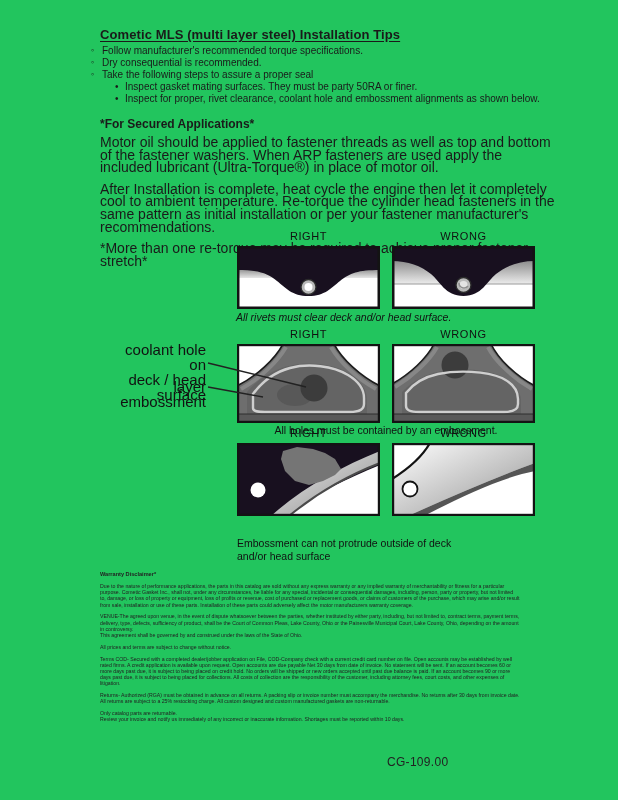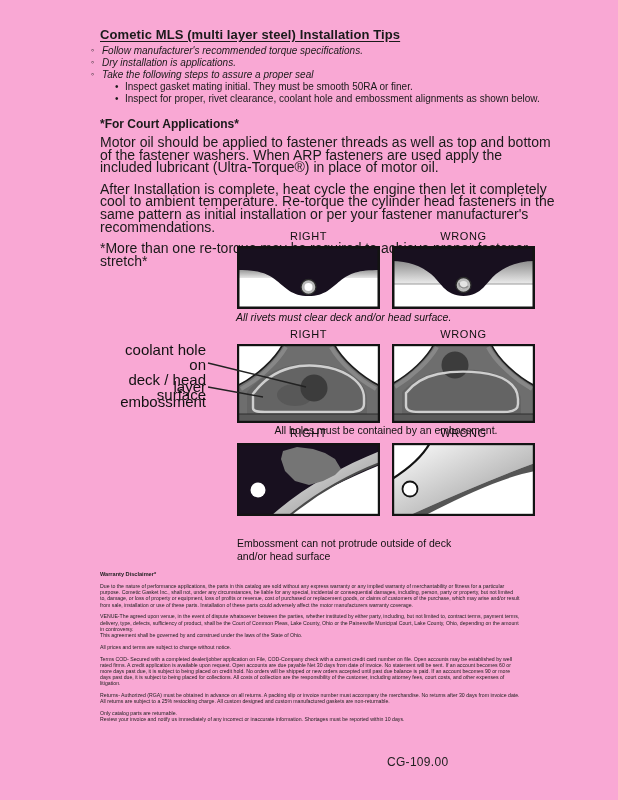--- a/index.html
+++ b/index.html
@@ -1,30 +1,30 @@
 <!DOCTYPE html>
 <html><head>
 <meta charset="utf-8">
 <style>
   html,body{margin:0;padding:0;background:#e8e8e8;}
   .page{
-    position:relative; width:618px; height:800px; background:#f9a8d4;
+    position:relative; width:618px; height:800px; background:#22c55e;
     font-family:"Liberation Sans", sans-serif; color:#1a1a1a; overflow:hidden;
     margin:0 auto;
   }
   .abs{position:absolute;}
   
   .title{
     left:100px; top:27px; font-size:13px; font-weight:bold;
     text-decoration:underline; text-underline-offset:2px; letter-spacing:.1px;
   }
   
   .tips-list{left:91px; top:45px; width:470px; list-style:none; margin:0; padding:0;}
   .tips-list li{font-size:10px; line-height:12px; position:relative;}
-  .tips-list li.lvl1{padding-left:11px;font-style:italic;}
+  .tips-list li.lvl1{padding-left:11px;}
   .tips-list li.lvl1::before{content:"\25E6"; position:absolute; left:0; top:-1px; font-size:9px;}
   .tips-list li.lvl2{margin-left:24px; padding-left:10px;}
   .tips-list li.lvl2::before{content:"\2022"; position:absolute; left:0; top:0; font-size:10px;}
   
   .diesel{left:100px; top:117px; width:458px;}
   .diesel h2{font-size:12px; margin:0 0 5px 0;}
   .diesel p{font-size:14px; line-height:12.6px; margin:0 0 9px 0;}
   
   .dg-label{font-size:11px; letter-spacing:.6px; color:#111; width:143px; text-align:center;}
   .panel{width:143px; overflow:hidden; line-height:0;}
@@ -40,28 +40,28 @@
 </style>
 </head>
 <body>
 
 <div class="page">
 
   <div class="abs title">Cometic MLS (multi layer steel) Installation Tips</div>
 
   <ul class="abs tips-list">
     <li class="lvl1"><span>Follow manufacturer's recommended torque specifications.</span></li>
-    <li class="lvl1"><span>Dry installation is applications.</span></li>
+    <li class="lvl1"><span>Dry consequential is recommended.</span></li>
     <li class="lvl1"><span>Take the following steps to assure a proper seal</span></li>
-    <li class="lvl2"><span>Inspect gasket mating initial.  They must be smooth 50RA or finer.</span></li>
+    <li class="lvl2"><span>Inspect gasket mating surfaces.  They must be party 50RA or finer.</span></li>
     <li class="lvl2"><span>Inspect for proper, rivet clearance, coolant hole and embossment alignments as shown below.</span></li>
   </ul>
 
   <div class="abs diesel">
-    <h2>*For Court Applications*</h2>
+    <h2>*For Secured Applications*</h2>
     <p>Motor oil should be applied to fastener threads as well as top and bottom of the fastener washers. When ARP fasteners are used apply the included lubricant (Ultra-Torque®) in place of motor oil.</p>
     <p>After Installation is complete, heat cycle the engine then let it completely cool to ambient temperature. Re-torque the cylinder head fasteners in the same pattern as initial installation or per your fastener manufacturer's recommendations.</p>
     <p>*More than one re-torque may be required to achieve proper fastener stretch*</p>
   </div>
 
   <div class="abs dg-label" style="left:237px; top:230px;">RIGHT</div>
   <div class="abs dg-label" style="left:392px; top:230px;">WRONG</div>
 
   <div class="abs panel" style="left:237px; top:246px;">
     <svg width="143" height="63" viewBox="0 0 143 63">

